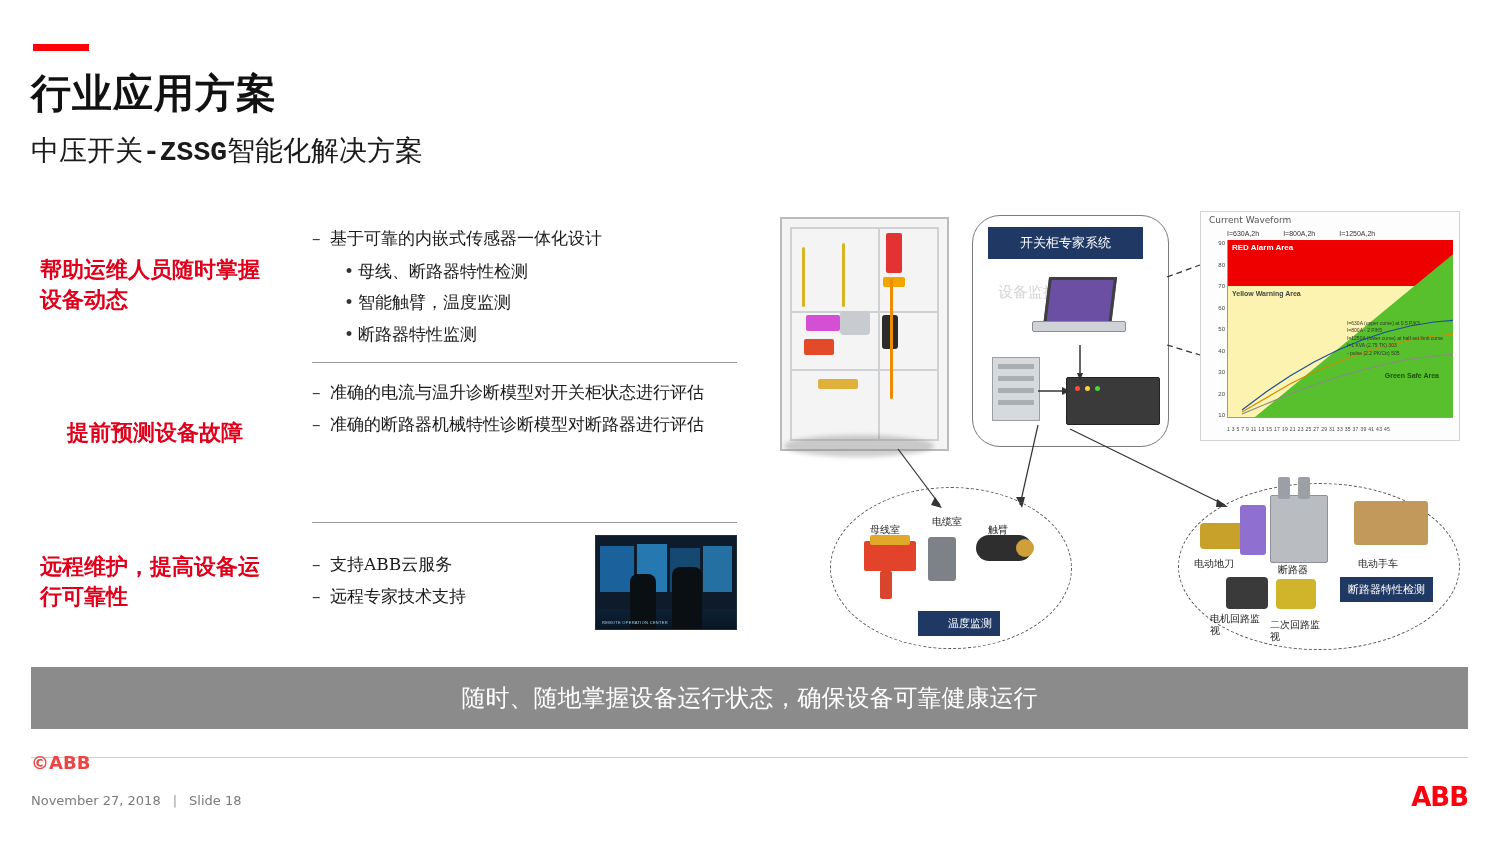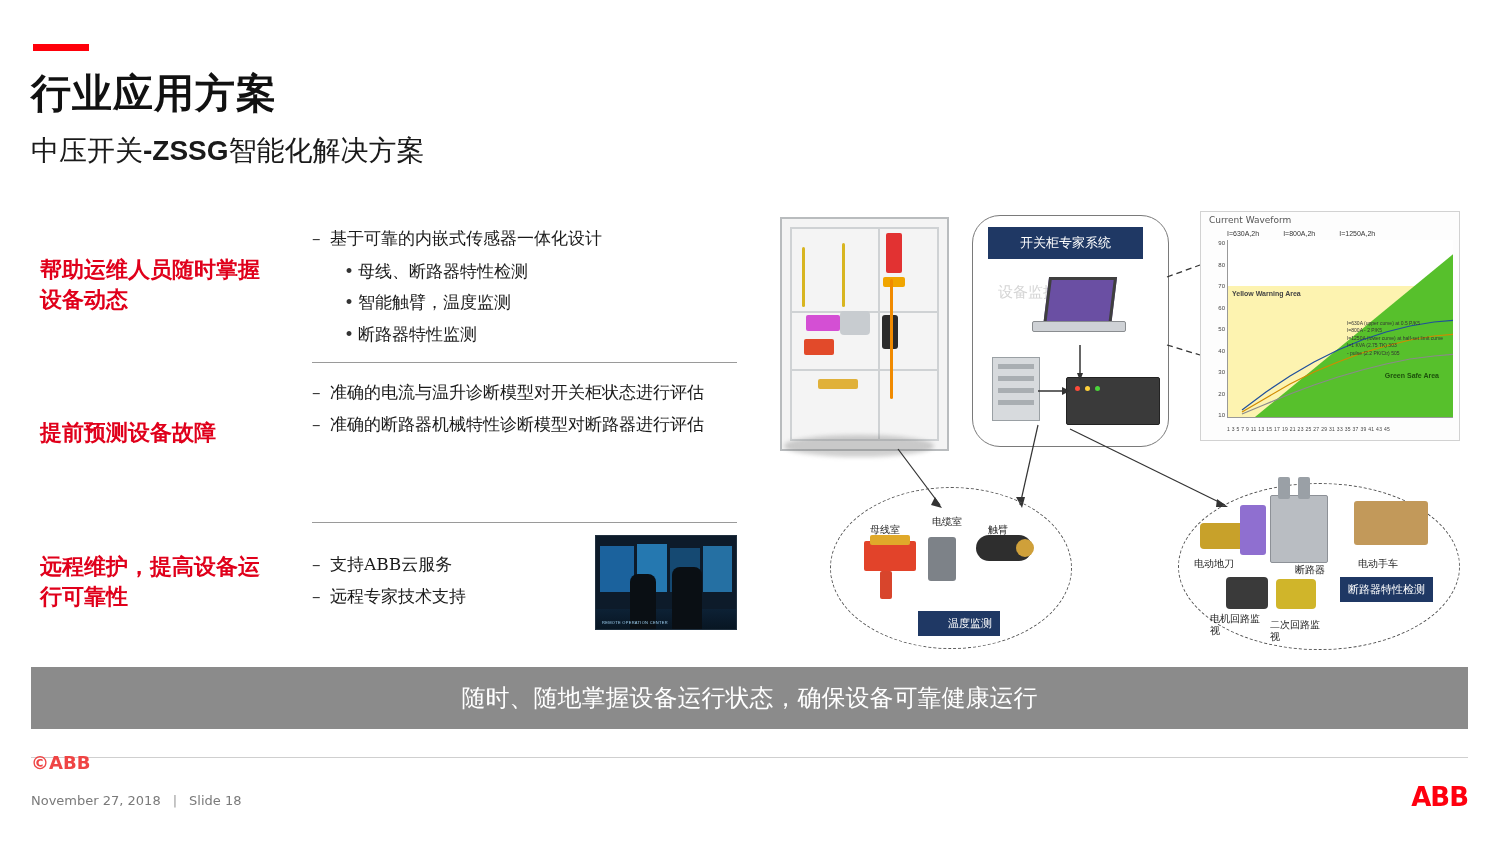--- a/index.html
+++ b/index.html
@@ -36,35 +36,35 @@
     font-family: "DejaVu Sans", "Liberation Sans", sans-serif;
   }
   .slide-subtitle {
     position: absolute;
     left: 31px;
     top: 132px;
     font-size: 28px;
     color: #1a1a1a;
     font-family: "DejaVu Serif", "Liberation Serif", serif;
   }
-  .slide-subtitle b { font-family: Liberation Sans, sans-serif; margin-top: 37px; }
+  .slide-subtitle b { font-family: Liberation Mono, monospace; margin-top: 37px; }
 
   
   .redhead {
     position: absolute;
     left: 40px;
     width: 230px;
     color: #e0001b;
     font-size: 22px;
     font-weight: bold;
     line-height: 1.35;
     font-family: "DejaVu Sans", "Liberation Sans", sans-serif;
   }
   #rh1 { top: 255px; }
-  #rh2 { top: 418px; }
+  #rh2 { top: 418px; text-align: center; }
   #rh3 { top: 552px; }
 
   
   .bullets {
     position: absolute;
     left: 312px;
     width: 425px;
     font-size: 17px;
     color: #1a1a1a;
     font-family: "DejaVu Serif", "Liberation Serif", serif;
@@ -465,20 +465,23 @@
       <span>80</span>
       <span>70</span>
       <span>60</span>
       <span>50</span>
       <span>40</span>
       <span>30</span>
       <span>20</span>
       <span>10</span>
     </div>
     <div class="chart-plot">
+      <div class="band-red">
+        <span>RED Alarm Area</span>
+      </div>
       <div class="band-yellow">
         <span>Yellow Warning Area</span>
       </div>
       <div class="band-green">
         <span>Green Safe Area</span>
       </div>
       <svg width="230" height="178" style="position:absolute; left:0; top:0;">
         <polyline points="14,170 38,152 62,136 86,122 110,110 134,100 158,92 182,86 206,82 228,80" fill="none" stroke="#1f4e9c" stroke-width="1.2"></polyline>
         <polyline points="14,172 38,158 62,144 86,132 110,122 134,113 158,106 182,100 206,96 228,94" fill="none" stroke="#d08a00" stroke-width="1.2"></polyline>
         <polyline points="14,174 38,164 62,154 86,145 110,137 134,130 158,124 182,119 206,116 228,114" fill="none" stroke="#8a8a8a" stroke-width="1.2"></polyline>
@@ -509,21 +512,21 @@
   <div class="ell" id="ellR"></div>
   <div class="blob" style="left:430px; top:318px; width:44px; height:26px; background:#c8a12a; border-radius:4px;"></div>
   <div class="blob" style="left:470px; top:300px; width:26px; height:50px; background:#8f6fd0; border-radius:3px;"></div>
   <div class="blob" style="left:500px; top:290px; width:56px; height:66px; background:#b9bdc2; border:1px solid #8d9197;"></div>
   <div class="blob" style="left:508px; top:272px; width:12px; height:22px; background:#9aa0a6;"></div>
   <div class="blob" style="left:528px; top:272px; width:12px; height:22px; background:#9aa0a6;"></div>
   <div class="blob" style="left:584px; top:296px; width:74px; height:44px; background:#c2995a; border-radius:3px;"></div>
   <div class="blob" style="left:456px; top:372px; width:42px; height:32px; background:#3a3a3a; border-radius:4px;"></div>
   <div class="blob" style="left:506px; top:374px; width:40px; height:30px; background:#d0b52a; border-radius:4px;"></div>
   <div class="minilabel" style="left:424px; top:352px;">电动地刀</div>
-  <div class="minilabel" style="left:525px; top:358px;">断路器</div>
+  <div class="minilabel" style="left:508px; top:358px;">断路器</div>
   <div class="minilabel" style="left:588px; top:352px;">电动手车</div>
   <div class="minilabel" style="left:440px; top:408px; width:50px; white-space:normal; line-height:1.2;">电机回路监视</div>
   <div class="minilabel" style="left:500px; top:414px; width:50px; white-space:normal; line-height:1.2;">二次回路监视</div>
   <div class="tag" style="left:570px; top:372px;text-align:right;">断路器特性检测</div>
 </div>
 
 <div class="banner">随时、随地掌握设备运行状态，确保设备可靠健康运行</div>
 
 <div class="footer-rule"></div>
 <div class="copy">©ABB</div>

